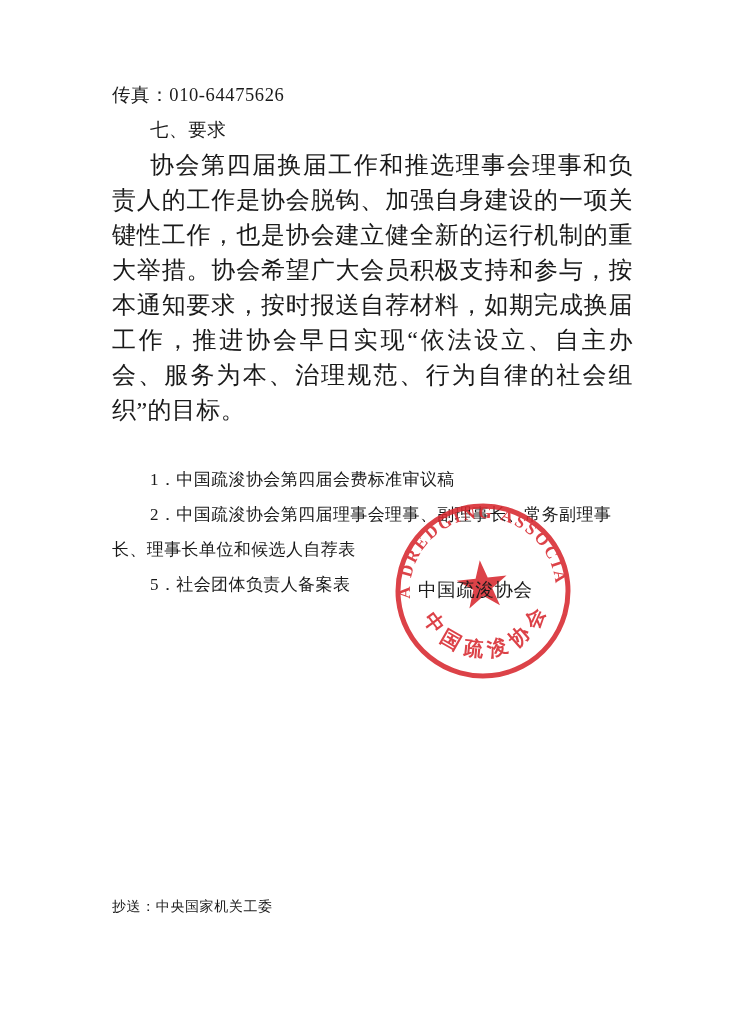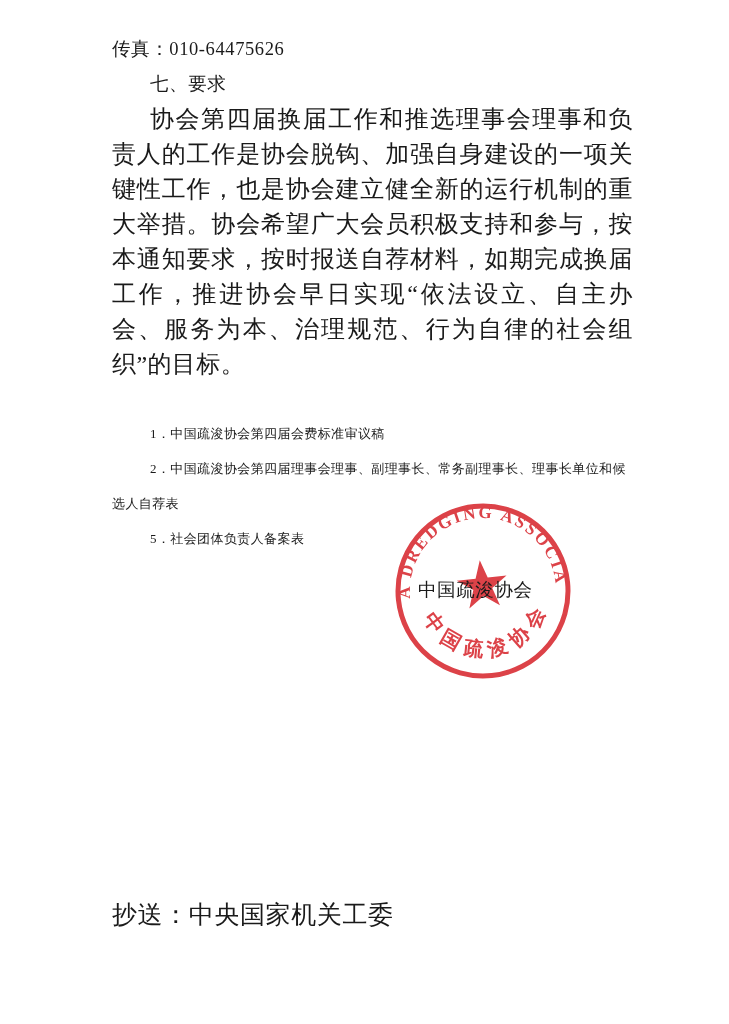--- a/index.html
+++ b/index.html
@@ -13,21 +13,21 @@
     font-family: "Liberation Serif", serif;
     color: #1a1a1a;
     overflow: hidden;
     position: relative;
   }
   .page {
     position: relative;
     width: 729px;
     height: 1024px;
     box-sizing: border-box;
-    padding: 32px 96px 0 112px;
+    padding: 78px 96px 0 112px;
   }
   .line {
     font-size: 18.5px;
     line-height: 35px;
     letter-spacing: 0.6px;
     white-space: nowrap;
   }
   .indent2 {
     text-indent: 38px;
   }
@@ -35,21 +35,21 @@
     font-size: 24px;
     line-height: 35px;
     letter-spacing: 0.4px;
     text-align: justify;
     text-justify: inter-ideograph;
     text-indent: 38px;
     margin: 0;
   }
   .gap-lg { height: 34px; }
   .attach-wrap {
-    font-size: 13px;
+    font-size: 17px;
     line-height: 35px;
     letter-spacing: 0.4px;
     margin: 0;
     text-indent: 38px;
   }
   .signature-block {
     position: absolute;
     left: 418px;
     top: 573px;
     font-size: 18.5px;
@@ -70,21 +70,21 @@
     z-index: 2;
     opacity: 0.88;
     transform: rotate(-6deg);
   }
   .seal svg { display: block; }
 
   .footer {
     position: absolute;
     left: 112px;
     top: 898px;
-    font-size: 25px;
+    font-size: 14px;
     letter-spacing: 0.6px;
     white-space: nowrap;
   }
 </style>
 </head>
 <body>
 
 <div class="page">
 
   <div class="line">传真：010-64475626</div>

